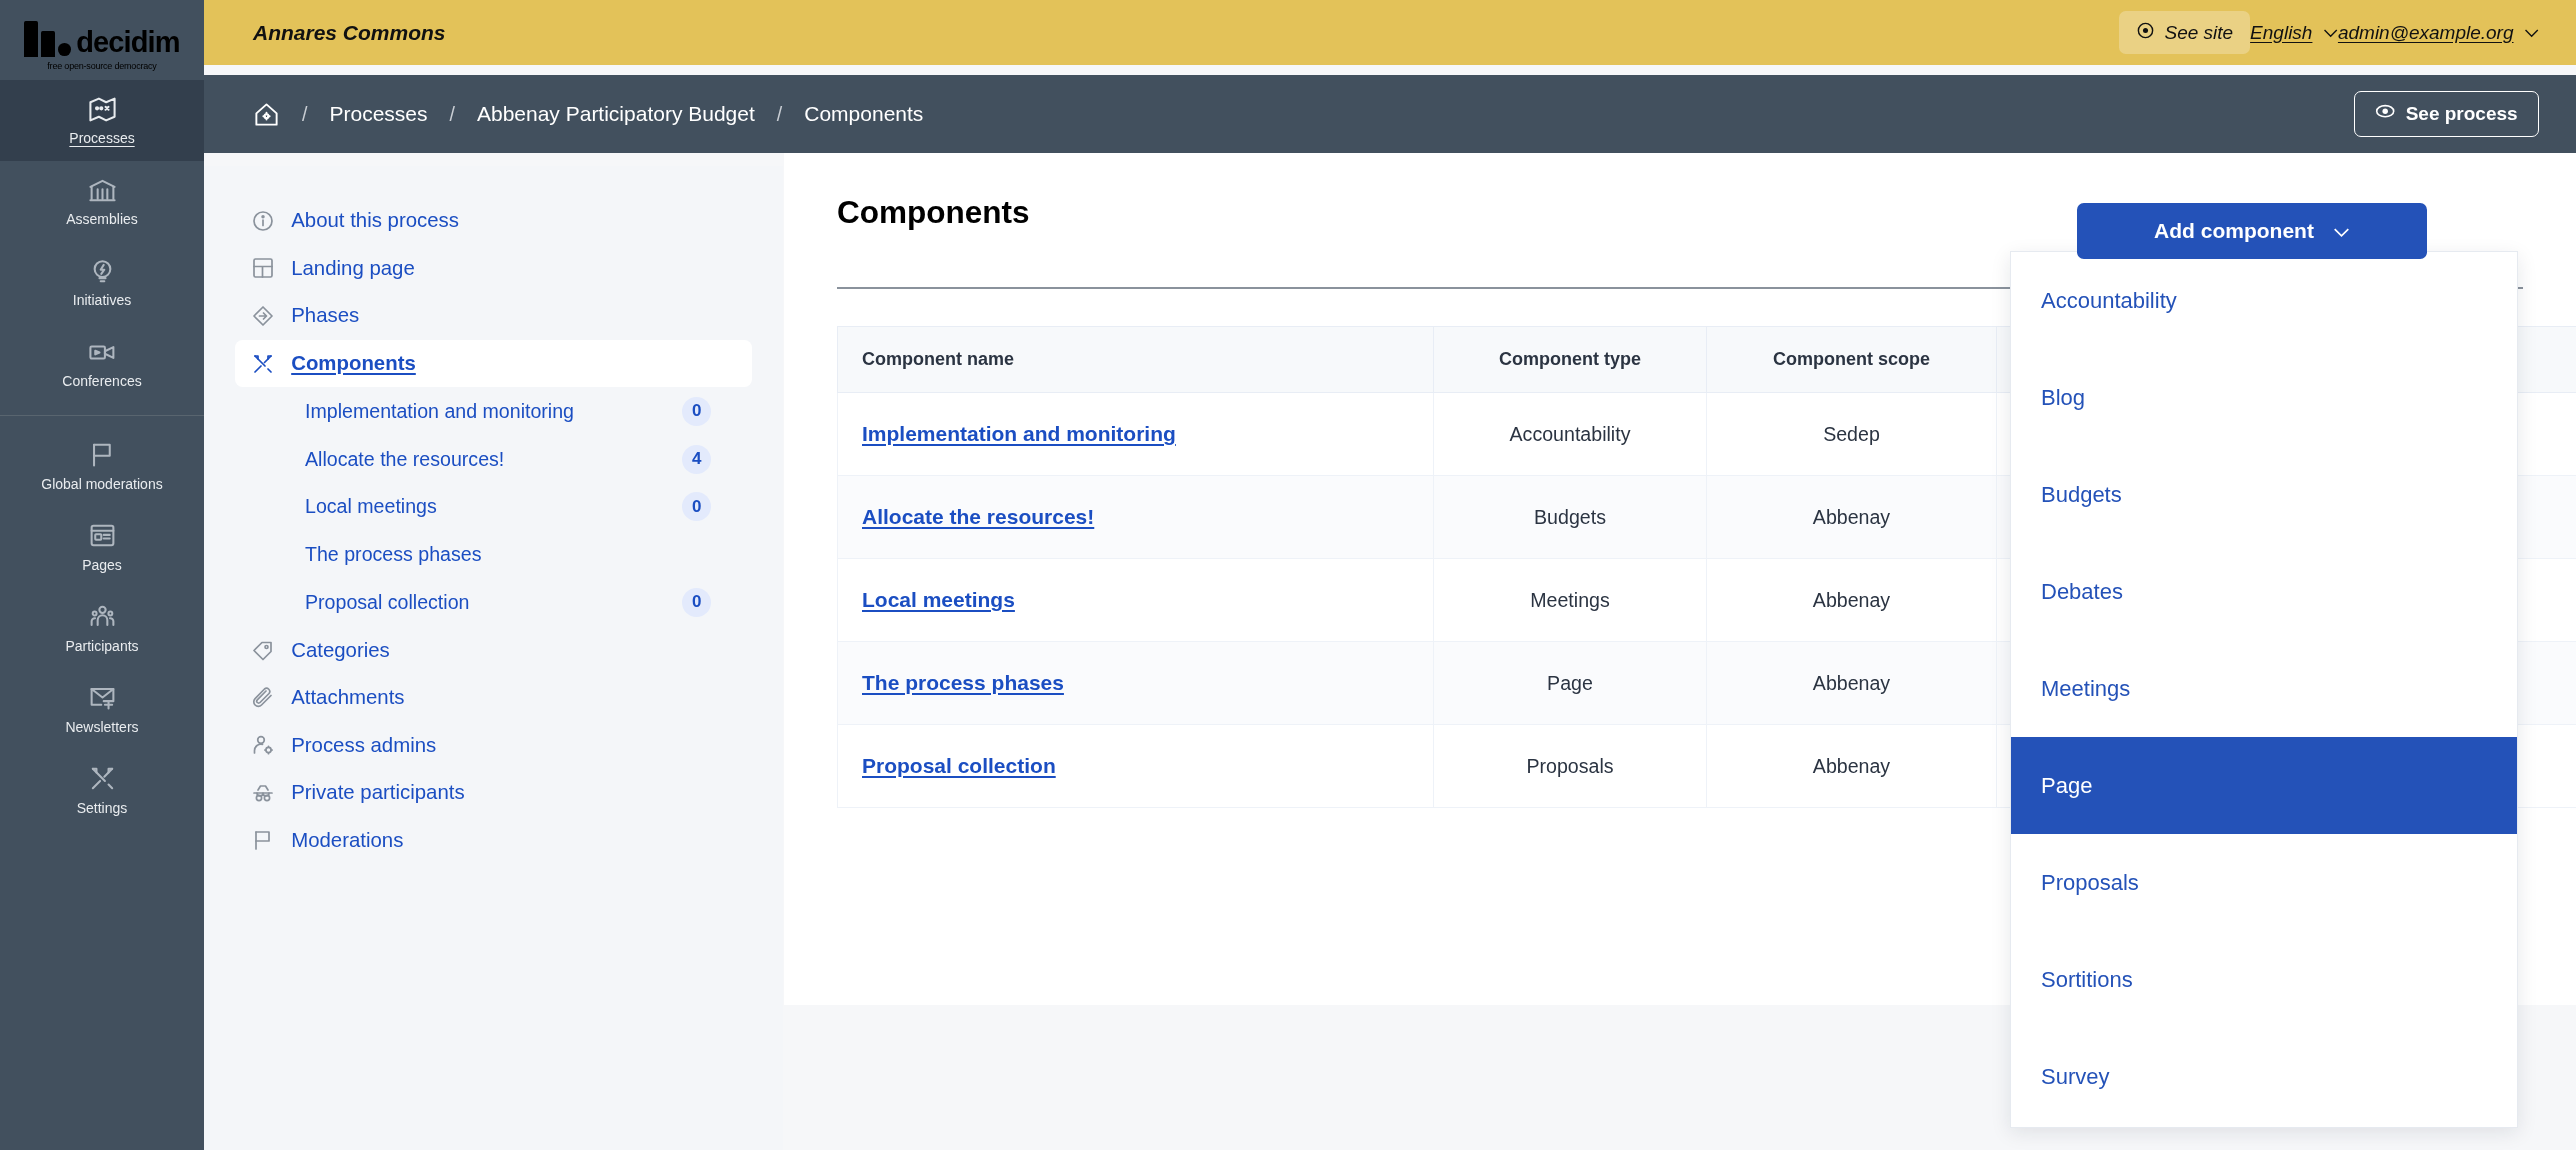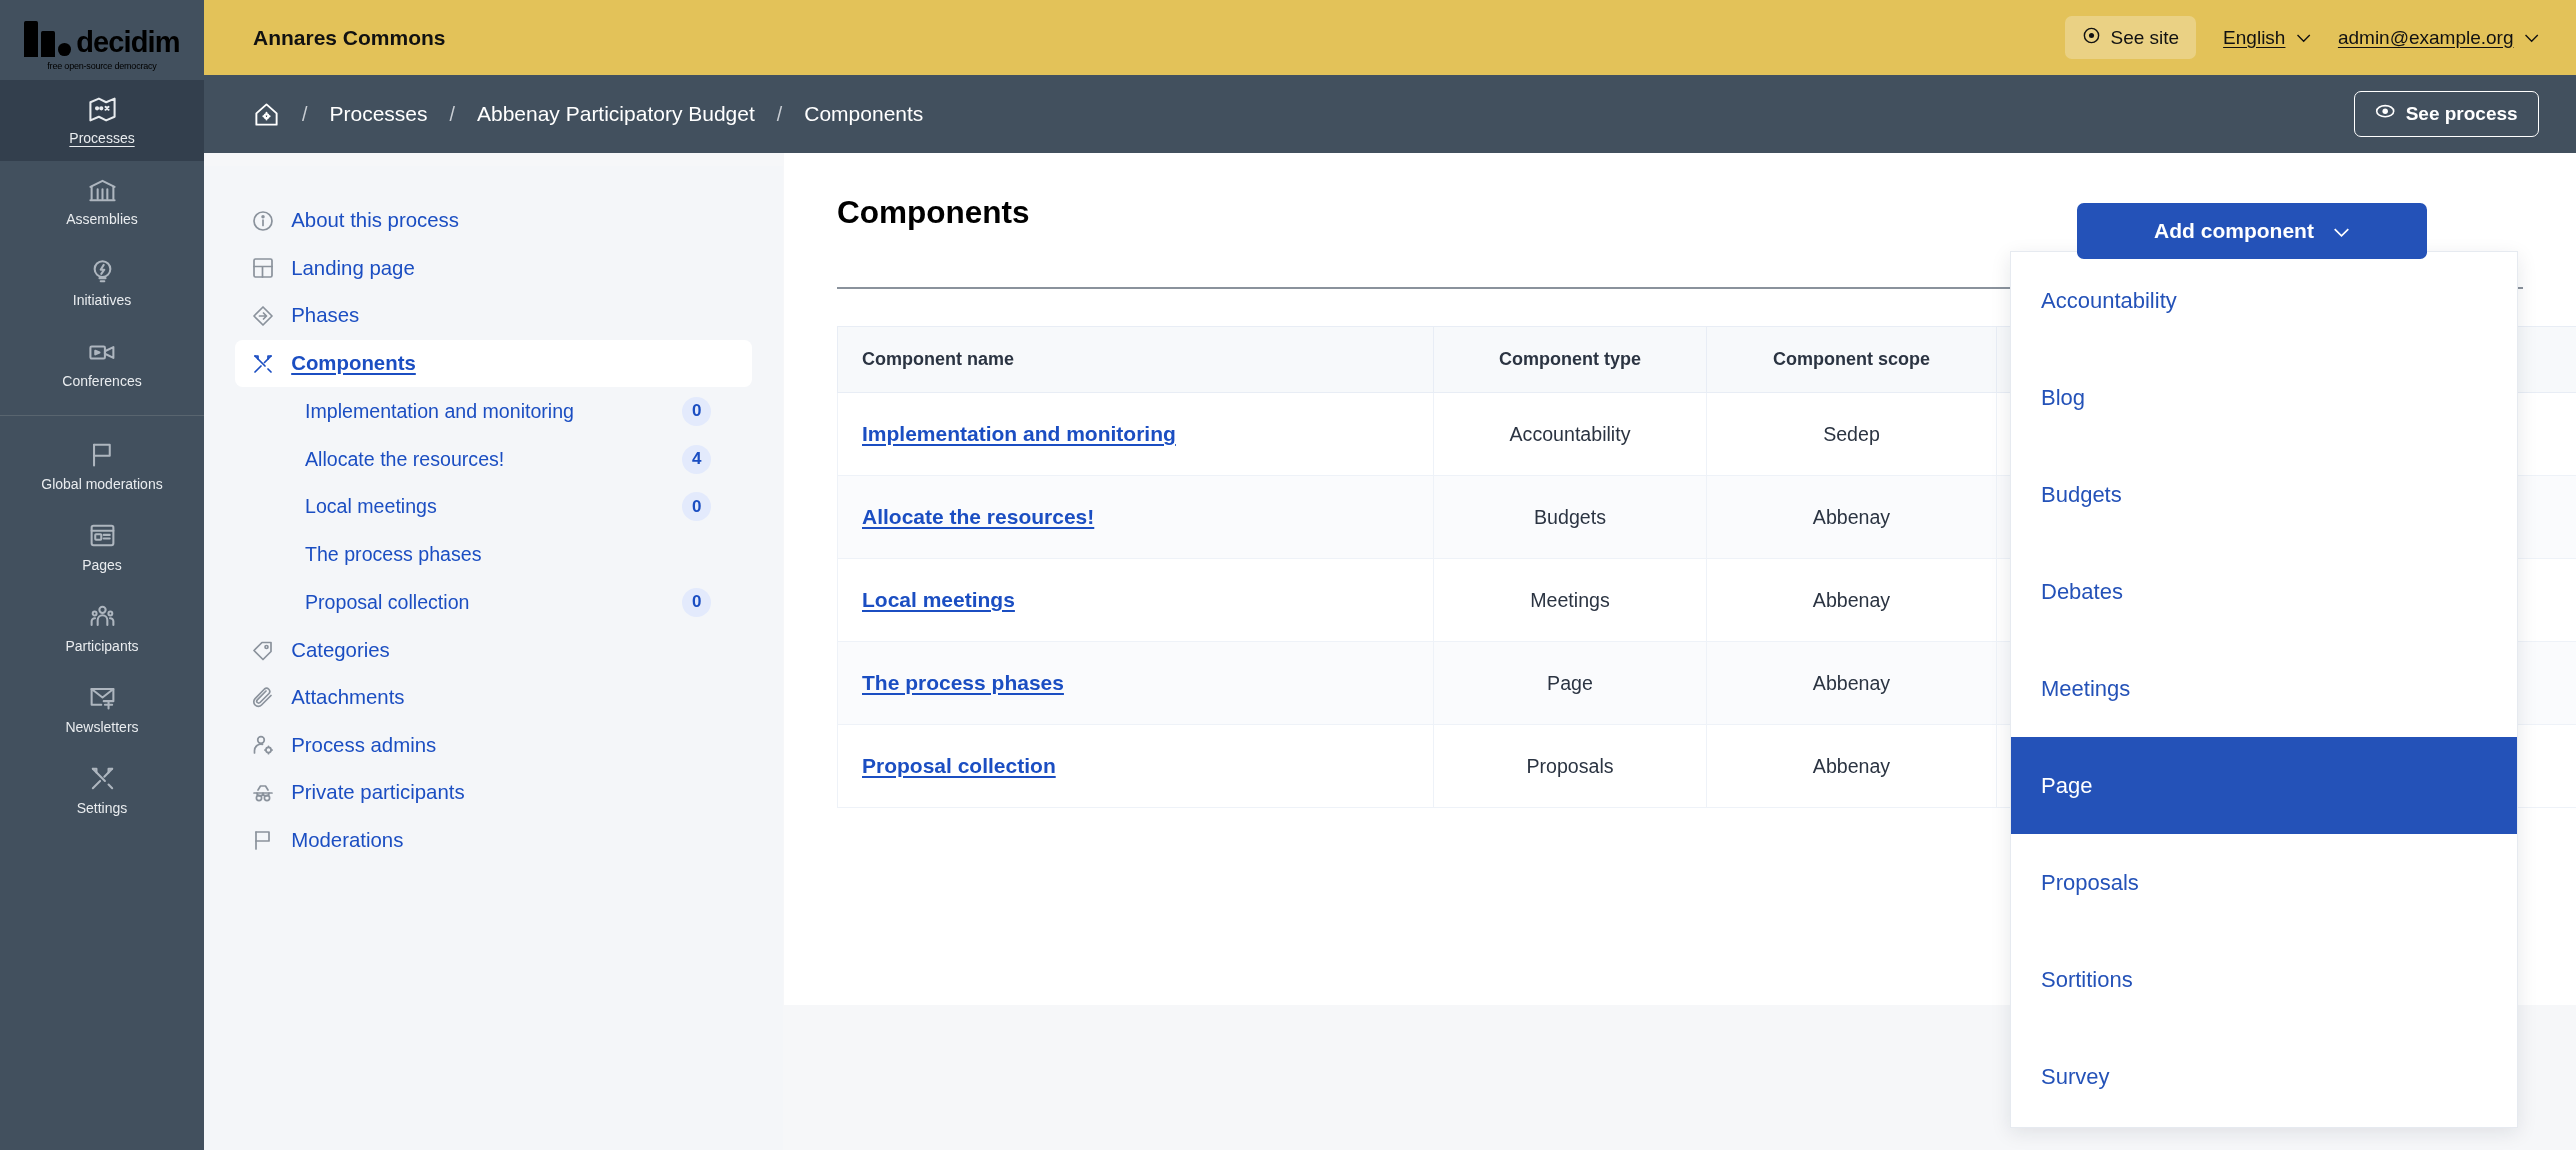--- a/index.html
+++ b/index.html
@@ -36,28 +36,29 @@
     display: flex; flex-direction: column; align-items: center; justify-content: center;
     gap: 7.7px; padding: 14.5px 3.4px 14.5px; cursor: pointer; text-align: center;
   }
   .rail-item.active { background: #333f4d; }
   .rail-label { font-size: 14px; color: #e9ecef; line-height: 1.1; }
   .rail-item.active .rail-label { text-decoration: underline; text-underline-offset: 2.6px; }
   .rail-icon svg { display: block; }
 
   
   #org-bar {
-    position: absolute; left: 204px; top: 0; right: 0; height: 75px;
+    position: absolute; left: 204px; top: 0; right: 0; height: 65px;
     background: #e3c259;
     display: flex; align-items: center; justify-content: space-between;
     padding: 0 37px 0 49px;
     z-index: 20;
+    font-style: italic;
   }
   #org-title { font-size: 21px; font-weight: bold; color: #111; }
-  #org-right { display: flex; align-items: center; gap: 27px; }
+  #org-right { display: flex; align-items: center; }
   .see-site-btn {
     display: flex; align-items: center; gap: 9.4px;
     background: rgba(255,255,255,0.26);
     border-radius: 6.8px; padding: 9.4px 17px; cursor: pointer;
     font-size: 19px; color: #111;
   }
   .topbar-link {
     display: flex; align-items: center; gap: 10.2px;
     font-size: 19px; color: #111; cursor: pointer;
   }

